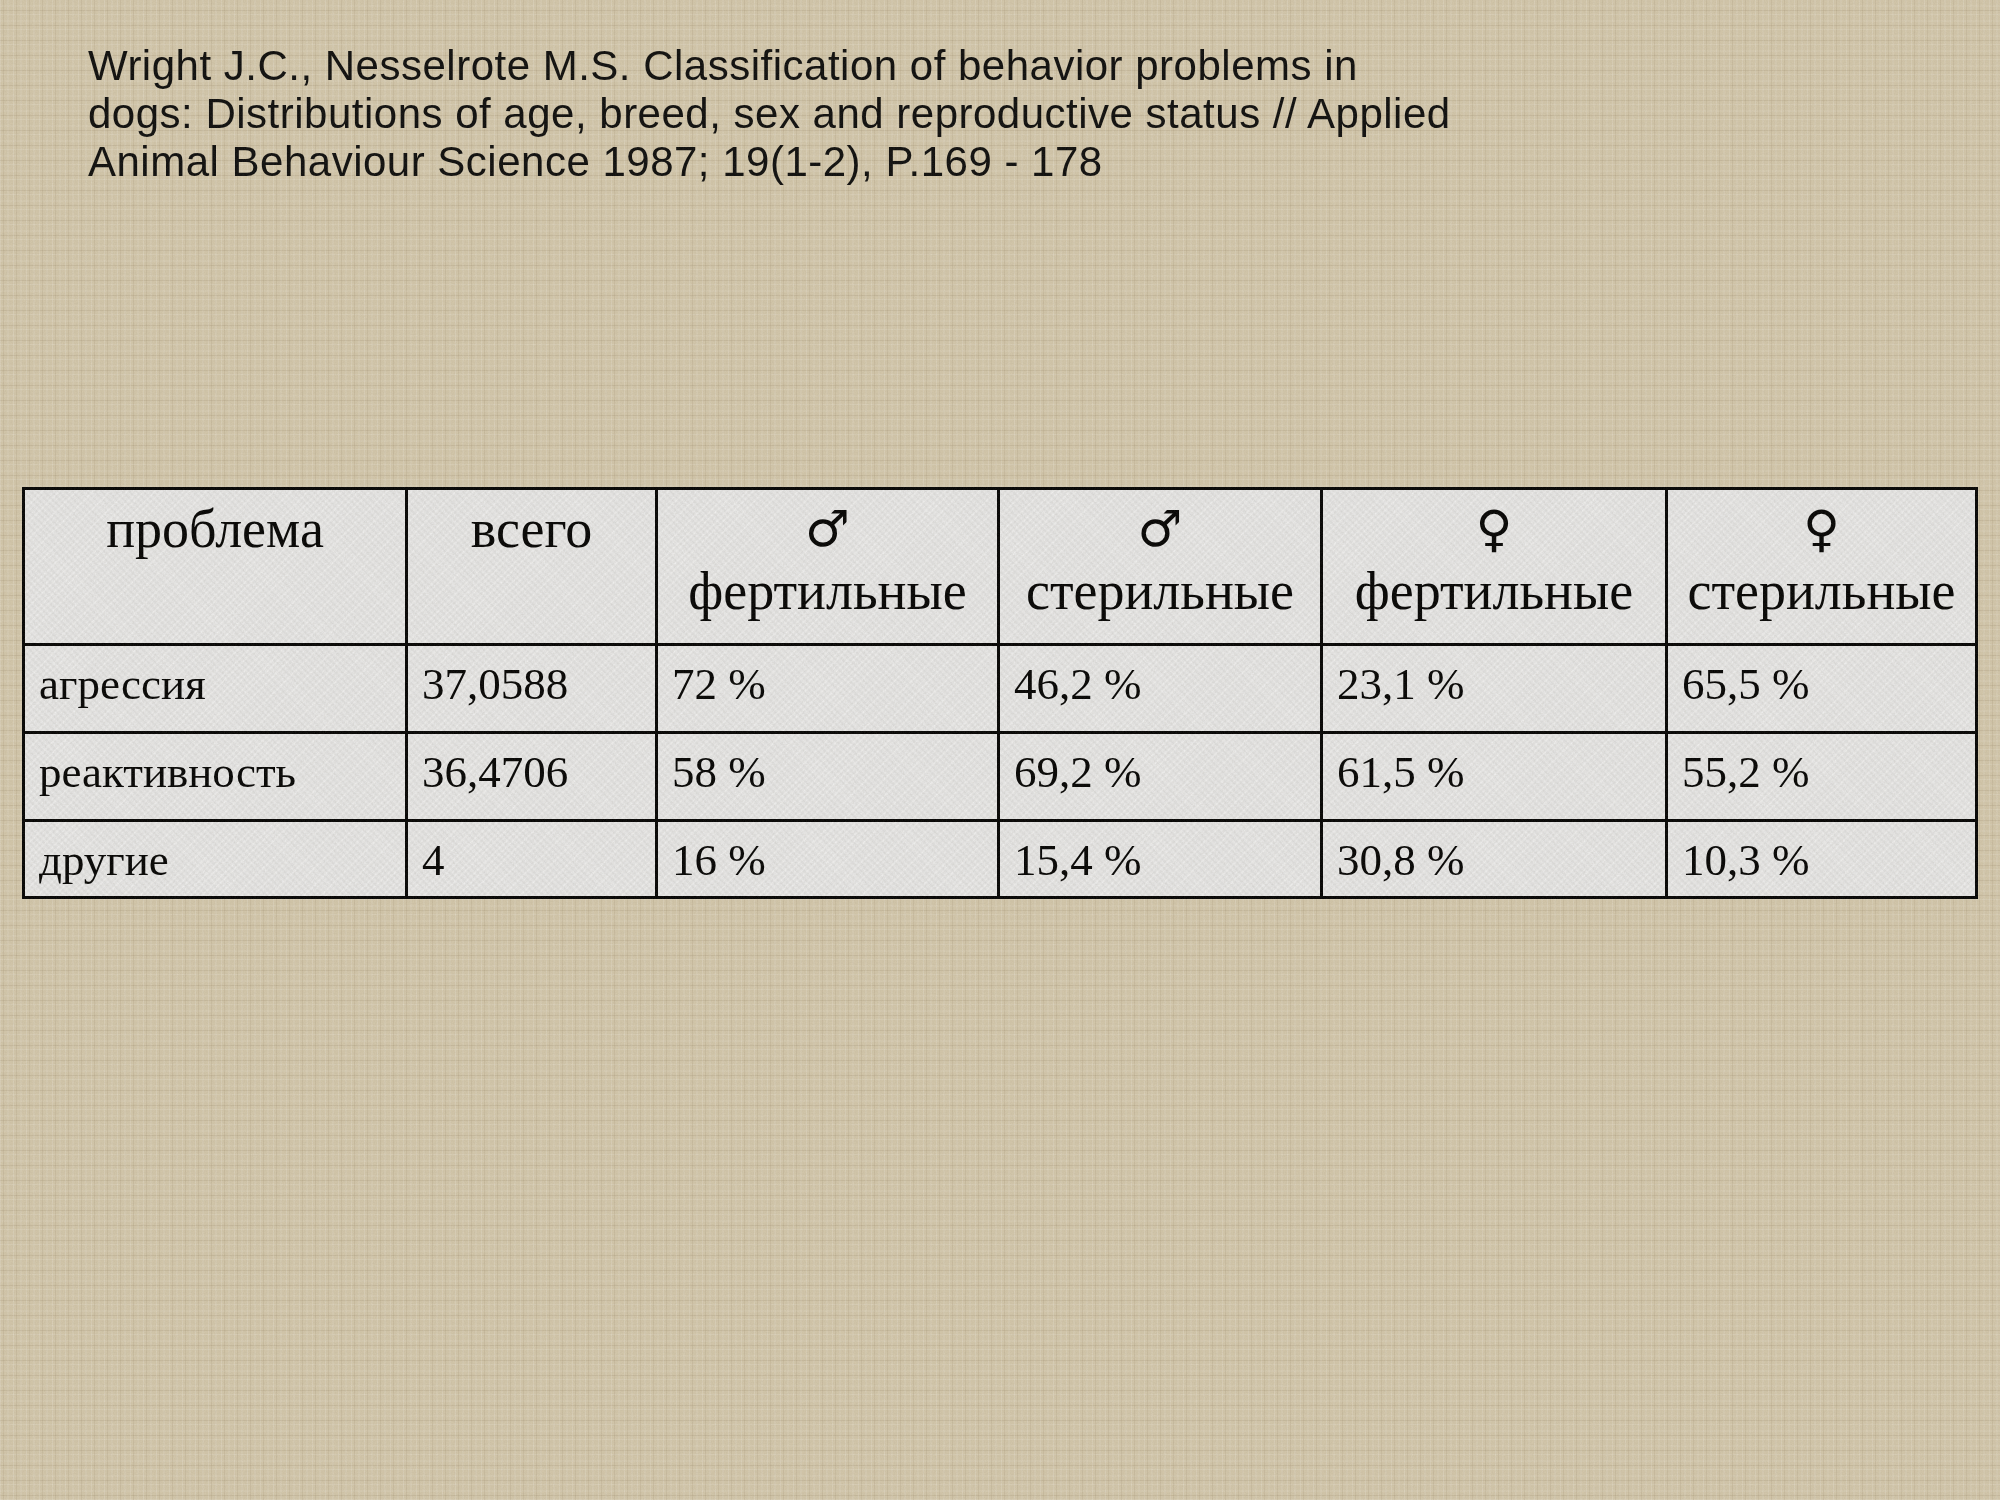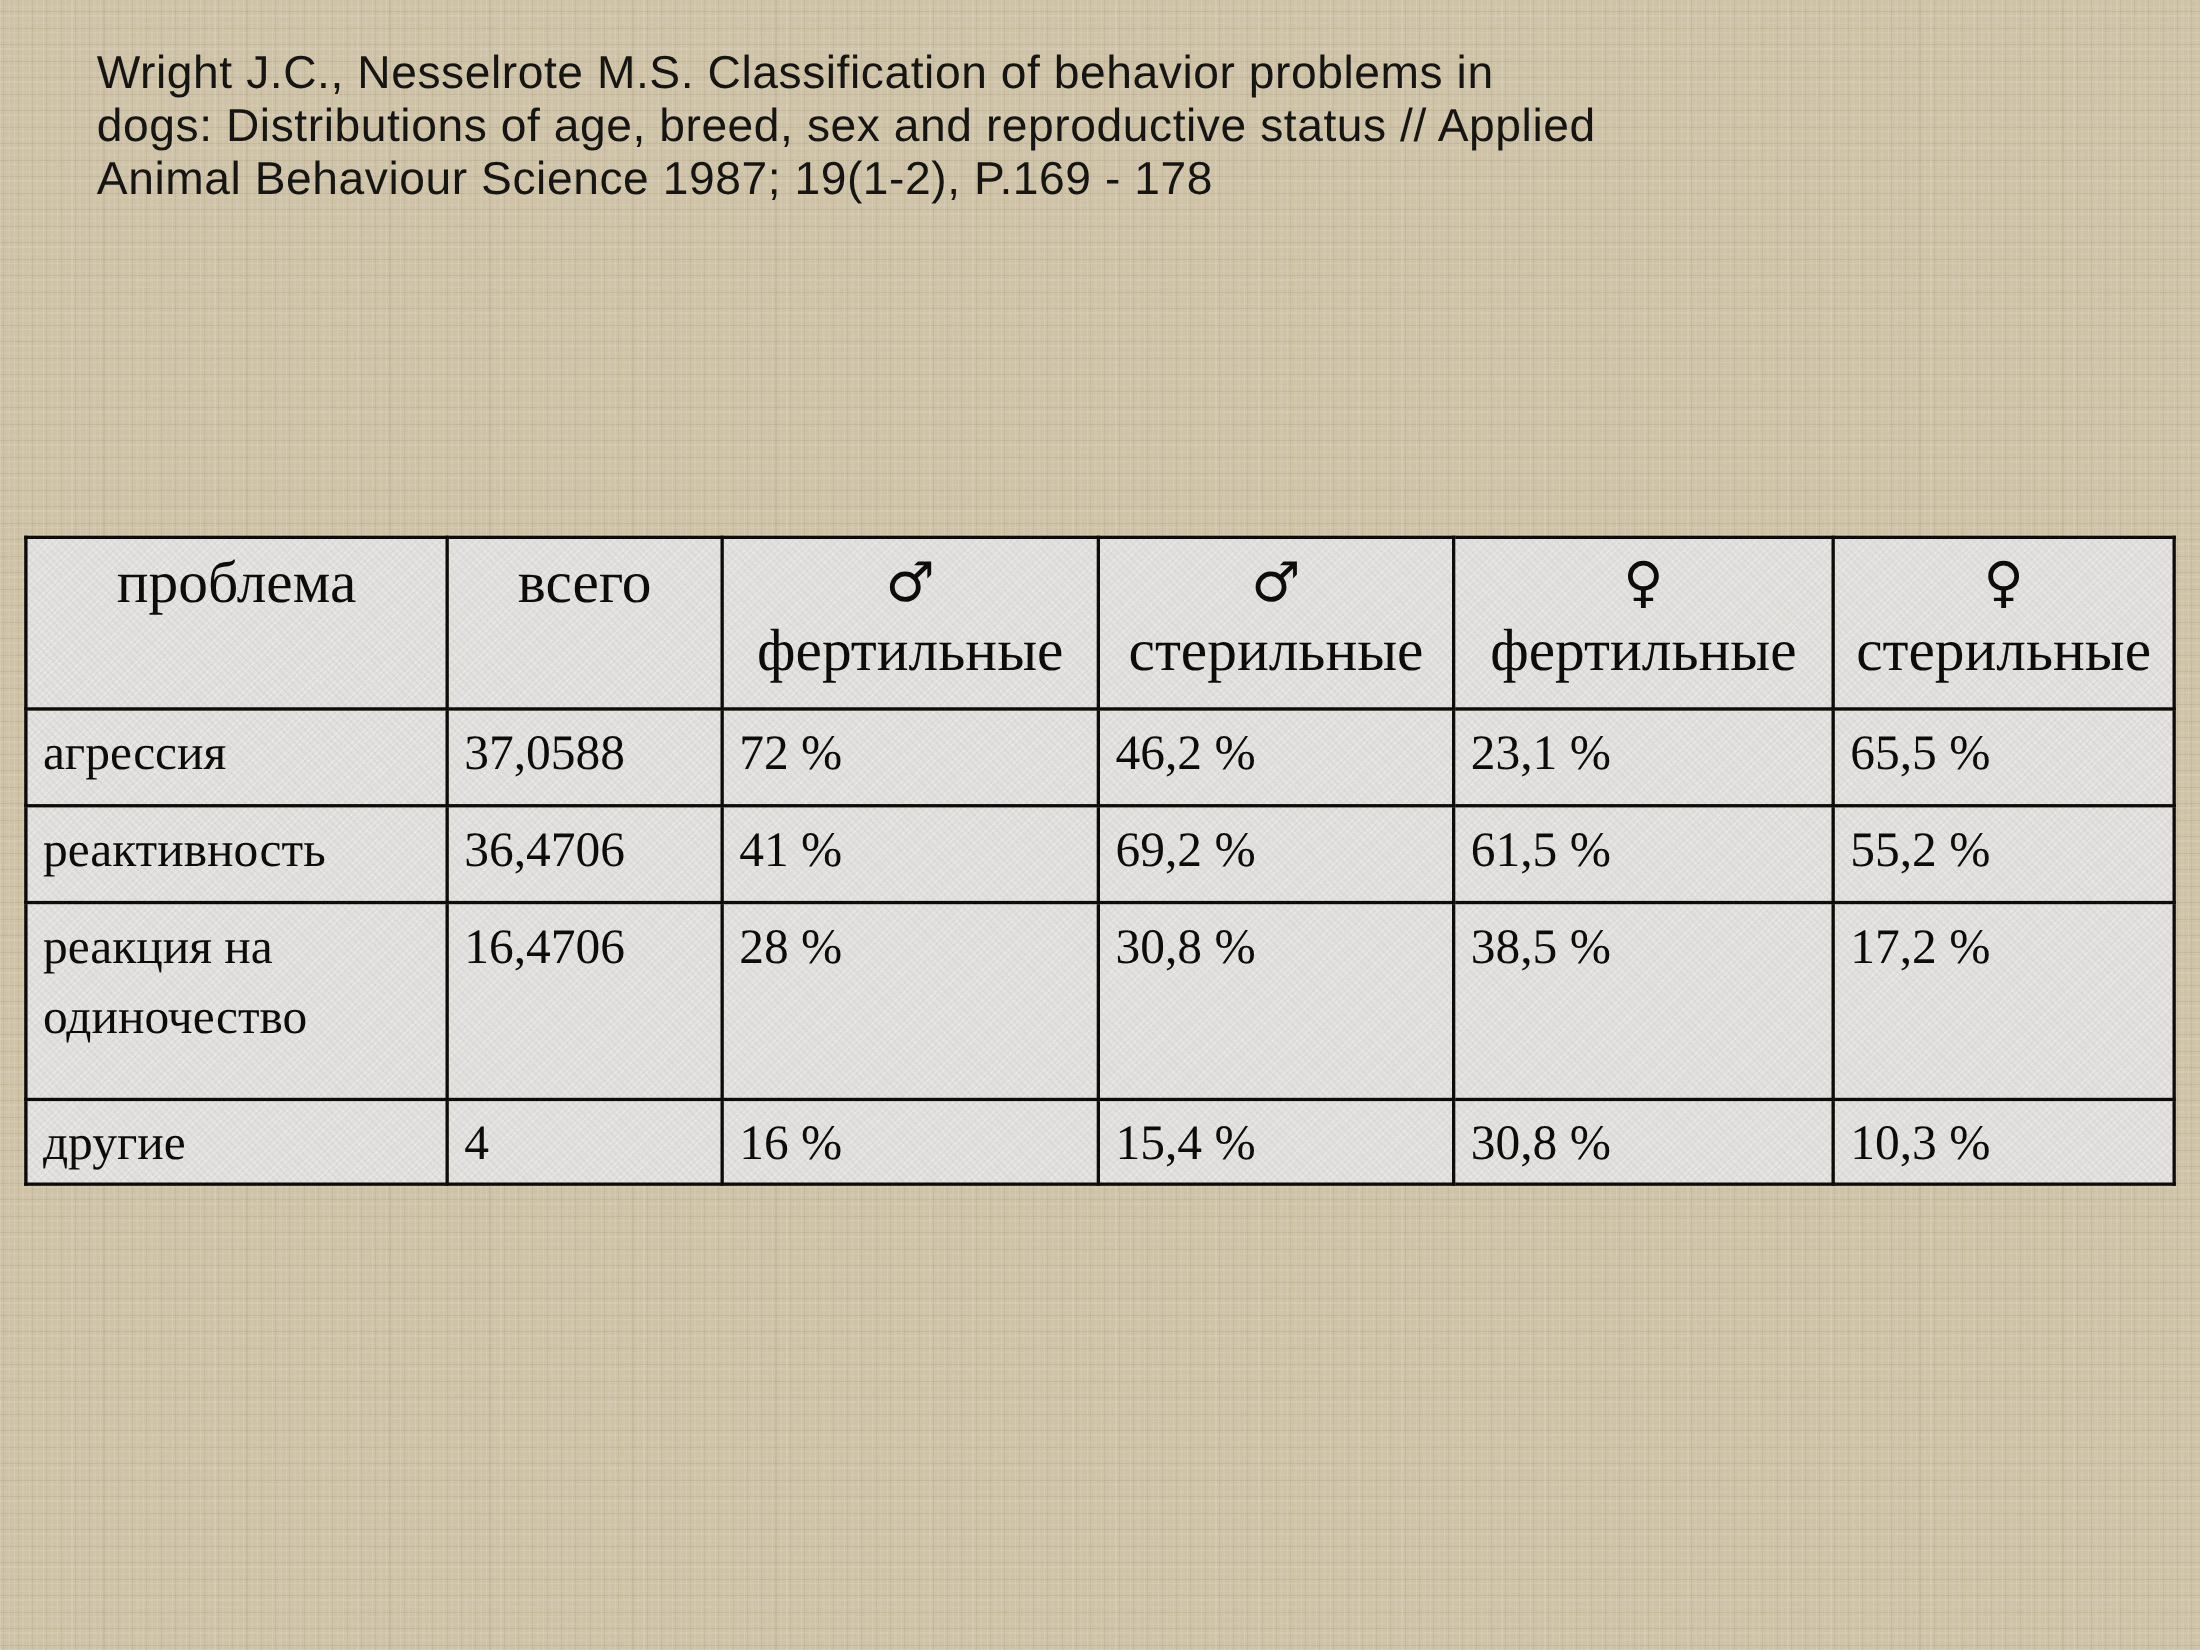--- a/index.html
+++ b/index.html
@@ -145,34 +145,26 @@
         <td class="data-cell">37,0588</td>
         <td class="data-cell">72 %</td>
         <td class="data-cell">46,2 %</td>
         <td class="data-cell">23,1 %</td>
         <td class="data-cell">65,5 %</td>
       </tr>
 
       <tr class="row-1">
         <td class="data-cell">реактивность</td>
         <td class="data-cell">36,4706</td>
-        <td class="data-cell">41 %</td>
+        <td class="data-cell">58 %</td>
         <td class="data-cell">69,2 %</td>
         <td class="data-cell">61,5 %</td>
         <td class="data-cell">55,2 %</td>
       </tr>
 
-      <tr class="row-2">
-        <td class="data-cell">реакция на одиночество</td>
-        <td class="data-cell">16,4706</td>
-        <td class="data-cell">28 %</td>
-        <td class="data-cell">30,8 %</td>
-        <td class="data-cell">38,5 %</td>
-        <td class="data-cell">17,2 %</td>
-      </tr>
 
       <tr class="row-3">
         <td class="data-cell">другие</td>
         <td class="data-cell">4</td>
         <td class="data-cell">16 %</td>
         <td class="data-cell">15,4 %</td>
         <td class="data-cell">30,8 %</td>
         <td class="data-cell">10,3 %</td>
       </tr>
     </tbody>

